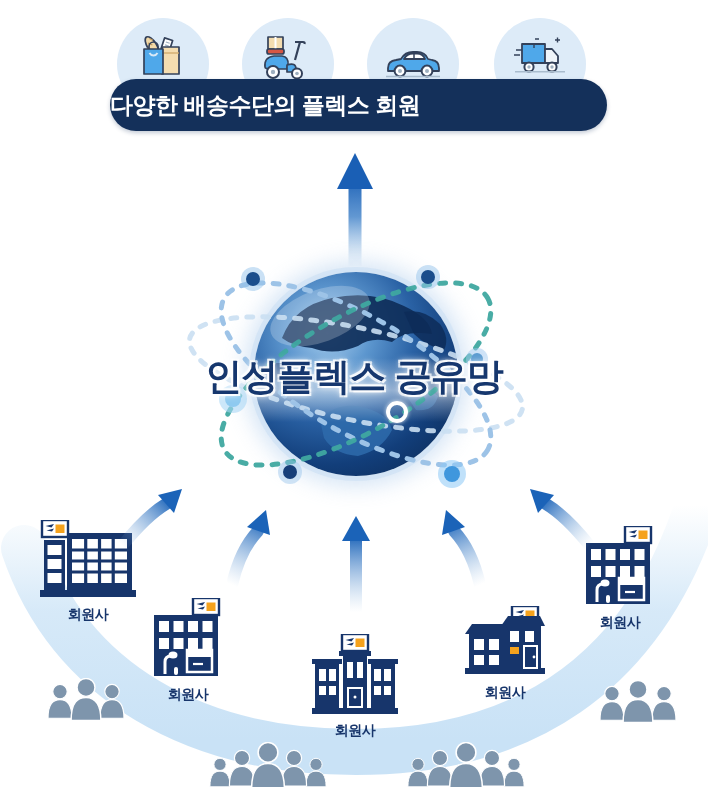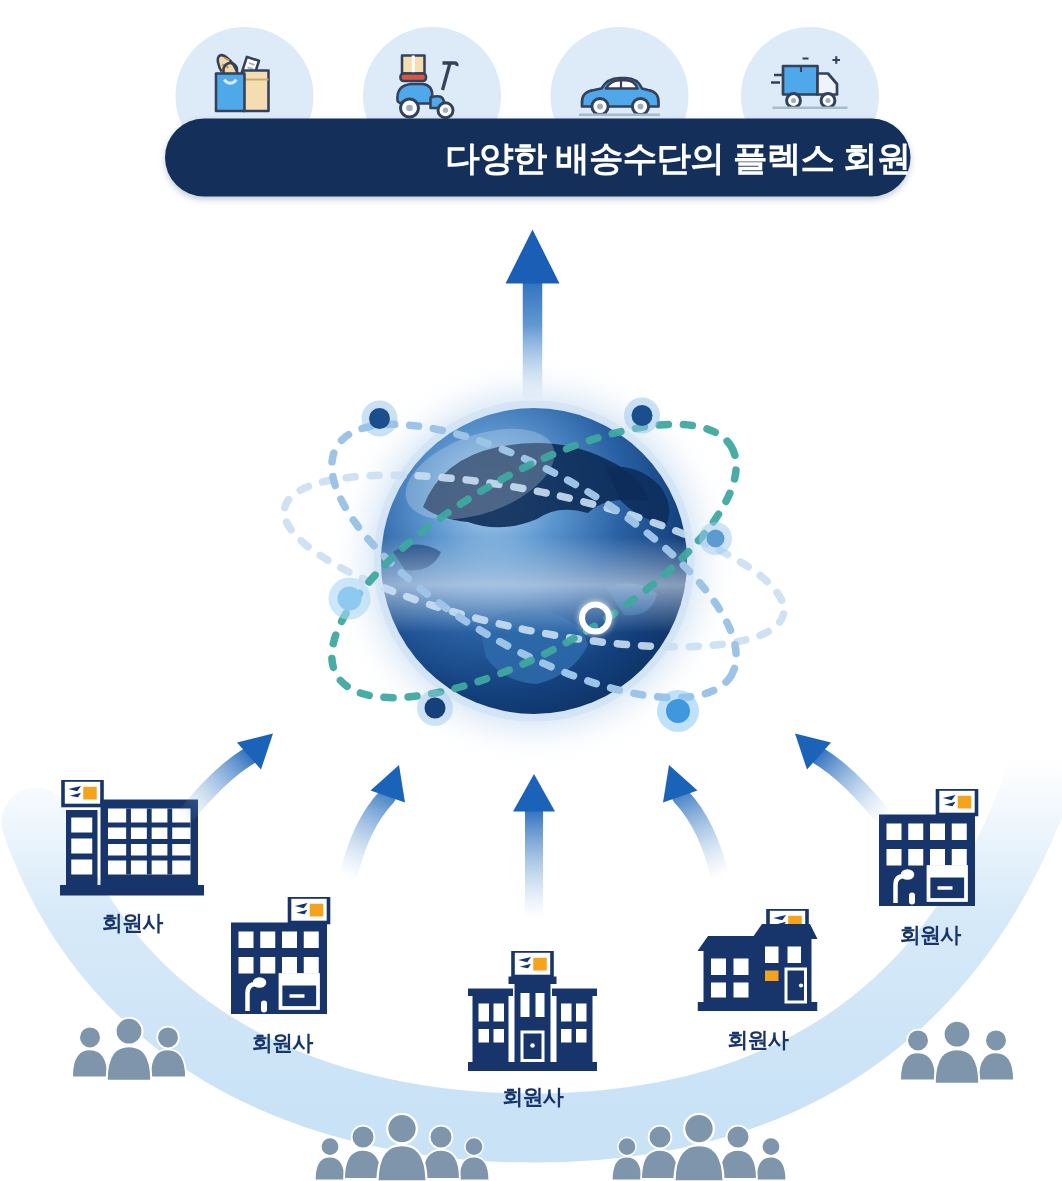--- a/index.html
+++ b/index.html
@@ -5,21 +5,21 @@
   html,body{margin:0;padding:0;background:#fff;}
   .canvas{position:relative;width:708px;height:787px;overflow:hidden;background:#fff;
           font-family:"Liberation Sans","DejaVu Sans",sans-serif;}
   .abs{position:absolute;}
   
   .t-circle{position:absolute;top:18px;width:92px;height:92px;border-radius:50%;
             background:#ddebf8;display:flex;align-items:flex-start;justify-content:center;}
   .t-circle svg{margin-top:16px;}
   
   .banner{position:absolute;left:110px;top:79px;width:497px;height:52px;border-radius:26px;
-          background:#14305a;display:flex;align-items:center;justify-content:flex-end;
+          background:#14305a;display:flex;align-items:center;justify-content:flex-start;
           box-shadow:0 2px 4px rgba(20,48,90,.25);z-index:9;}
   .banner span{color:#fff;font-size:23px;font-weight:bold;letter-spacing:-.5px;}
   
   .globe{position:absolute;left:254px;top:272px;width:204px;height:204px;border-radius:50%;
          overflow:hidden;z-index:5;
          background:radial-gradient(circle at 36% 30%, #aacfee 0%, #5d97cf 22%, #2a62a5 45%, #123e7a 68%, #0a2449 100%);
          box-shadow:0 0 0 5px rgba(200,222,244,.5), 0 0 22px 10px rgba(160,195,232,.45);}
   .globe-title{position:absolute;left:0;right:0;top:352px;text-align:center;z-index:8;
          font-size:37px;font-weight:bold;color:#16376e;letter-spacing:-1px;
          text-shadow:0 0 5px #fff,0 0 9px #fff,2px 2px 0 rgba(255,255,255,.85),-2px -2px 0 rgba(255,255,255,.85),2px -2px 0 rgba(255,255,255,.7),-2px 2px 0 rgba(255,255,255,.7);}
@@ -145,20 +145,21 @@
   </svg>
 
   <div class="dot" style="left:246px;top:272px;width:14px;height:14px;background:#1b4e8c;box-shadow:0 0 0 5px rgba(150,195,235,.5)"></div>
   <div class="dot" style="left:421px;top:270px;width:14px;height:14px;background:#1b4e8c;box-shadow:0 0 0 5px rgba(150,195,235,.5)"></div>
   <div class="dot" style="left:283px;top:465px;width:14px;height:14px;background:#173f79;box-shadow:0 0 0 5px rgba(150,195,235,.45)"></div>
   <div class="dot" style="left:444px;top:466px;width:16px;height:16px;background:#3f97dd;box-shadow:0 0 0 6px rgba(140,200,245,.55)"></div>
   <div class="dot" style="left:225px;top:391px;width:16px;height:16px;background:#8ecaf0;box-shadow:0 0 0 6px rgba(170,215,245,.6)"></div>
   <div class="dot" style="left:471px;top:353px;width:12px;height:12px;background:#5b9bd0;box-shadow:0 0 0 5px rgba(160,200,240,.5)"></div>
   <div class="ring-dot" style="left:386px;top:401px;"></div>
 
+  <div class="globe-title">인성플렉스 공유망</div>
 
   <div class="t-circle" style="left:117px;">
     <svg width="58" height="48" viewBox="0 0 58 48">
       <g stroke="#33415a" stroke-width="1.7" stroke-linejoin="round">
         <g transform="rotate(-32 18 12)">
             <ellipse cx="18" cy="12" rx="4.6" ry="10.5" fill="#f2d9a8"></ellipse>
           </g>
         <path d="M15.5 4.5 l3.4 1.8 M14 9 l4.4 2 M13.5 14 l4.6 2" stroke="#c09a5d" stroke-width="1.3" fill="none"></path>
         <g transform="rotate(18 33 11)">
             <rect x="28.5" y="5" width="8.5" height="11" fill="#fff"></rect>

